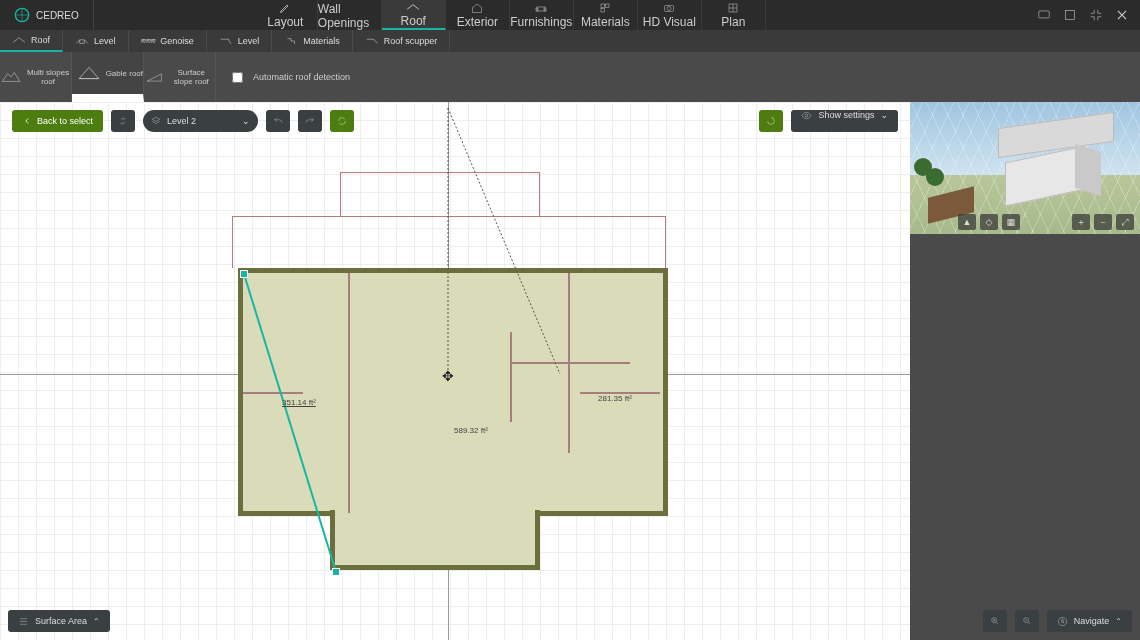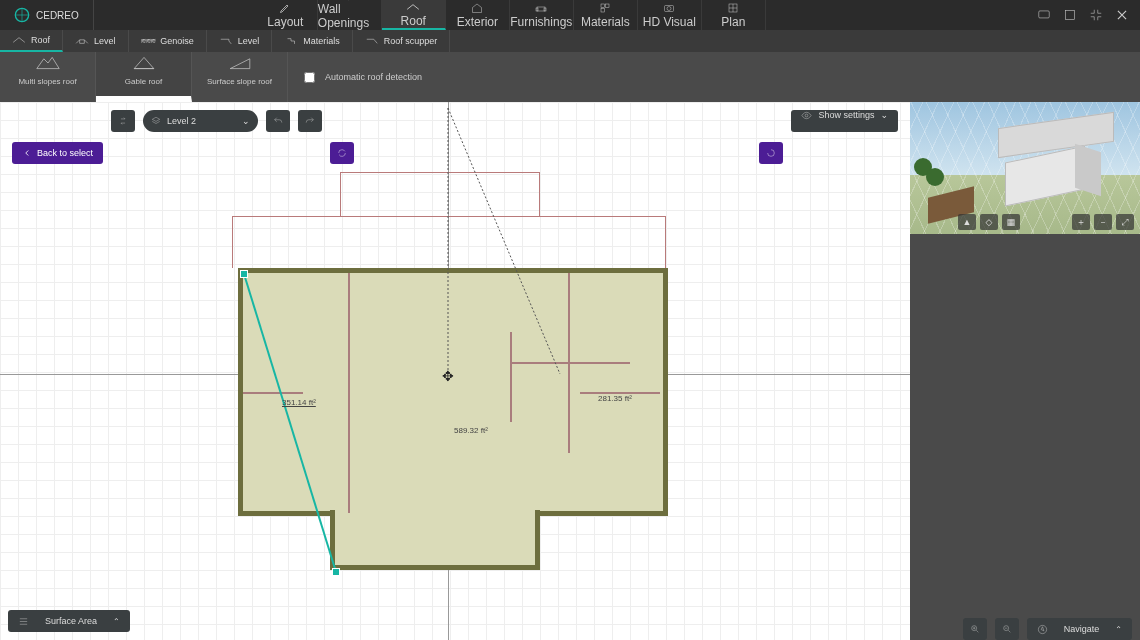--- a/index.html
+++ b/index.html
@@ -19,22 +19,22 @@
 .top-right-icon { width: 16px; height: 16px; display: flex; align-items: center; justify-content: center; cursor: pointer; }
 
 
 .secondbar { display: flex; align-items: stretch; height: 22px; background: #3a3a3a; color: #ddd; font-size: 9px; }
 .sub-tab { display: flex; align-items: center; gap: 5px; padding: 0 12px; border-right: 1px solid #4a4a4a; cursor: pointer; }
 .sub-tab.active { border-bottom: 2px solid #17b6a4; }
 .sub-tab svg { width: 14px; height: 10px; }
 
 
 .toolbox { display: flex; align-items: stretch; height: 50px; background: #4a4a4a; color: #ddd; font-size: 8px; }
-.tool-card { display: flex; flex-direction: column; align-items: center; justify-content: flex-start; width: 96px; gap: 3px; border-right: 1px solid #555; cursor: pointer; }
-.tool-card.active { border-bottom: 6px solid #ffffff; background: #444; }
+.tool-card { display: flex; flex-direction: row; align-items: center; justify-content: flex-end; width: 72px; gap: 3px; border-right: 1px solid #555; cursor: pointer; }
+.tool-card.active { border-bottom: 8px solid #ffffff; background: #444; }
 .tool-card svg { width: 28px; height: 22px; }
 .tool-label { font-size: 8px; color: #ccc; text-align: center; }
 .auto-detect { display: flex; align-items: center; gap: 10px; padding: 0 16px; font-size: 9px; color: #ccc; }
 .auto-detect input { width: 11px; height: 11px; }
 
 
 .workspace { position: relative; display: flex; height: 538px; }
 .canvas-wrap { position: relative; width: 910px; height: 538px; background: #fff; overflow: hidden; }
 .grid-bg { position: absolute; inset: 0; background-image:
   linear-gradient(to right, #eee 1px, transparent 1px),
@@ -61,21 +61,21 @@
 .cursor-move { position: absolute; left: 442px; top: 266px; font-size: 14px; color: #222; }
 
 .room-label { position: absolute; font-size: 8px; color: #444; }
 .rl1 { left: 282px; top: 296px; text-decoration: underline; }
 .rl2 { left: 454px; top: 324px; }
 .rl3 { left: 598px; top: 292px; }
 
 
 .canvas-toolbar { position: absolute; top: 8px; left: 0; right: 0; display: flex; gap: 8px; padding: 0 12px; }
 .btn { display: flex; align-items: center; gap: 5px; height: 22px; padding: 0 10px; background: #3a3f41; color: #ddd; font-size: 9px; border-radius: 3px; cursor: pointer; border: none; }
-.btn.teal { background: #4c1d95; color: #fff; margin-top: 32px; }
+.btn.teal { background: #4d7c0f; color: #fff; }
 .btn svg { width: 10px; height: 10px; }
 .btn.icon-only { padding: 0 7px; }
 .level-select { display: flex; align-items: center; gap: 6px; height: 22px; padding: 0 8px; background: #3a3f41; color: #ddd; font-size: 9px; border-radius: 11px; cursor: pointer; }
 .level-select .chev { margin-left: 40px; }
 .spacer { flex: 1; }
 .show-settings { display: flex; align-items: flex-start; gap: 6px; height: 22px; padding: 0 10px; background: #3a3f41; color: #ddd; font-size: 9px; border-radius: 3px; cursor: pointer; }
 
 
 .preview { position: relative; width: 230px; height: 132px; background: linear-gradient(#9fc5e0 0%, #cfe3ef 55%, #b8c79a 55%, #a7b98a 100%); }
 .prev-grid { position:absolute; inset:0; background-image:
@@ -85,22 +85,22 @@
 .house-side { position: absolute; left: 165px; top: 46px; width: 26px; height: 44px; background: #c9c9c9; transform: skewY(18deg); }
 .house-roof { position: absolute; left: 88px; top: 18px; width: 116px; height: 30px; background: #d9d9d9; transform: skewY(-8deg); border: 1px solid #bbb; }
 .garden-bed { position: absolute; left: 18px; top: 90px; width: 46px; height: 26px; background: #7a5a3a; transform: skewY(-14deg); }
 .tree { position: absolute; width: 18px; height: 18px; border-radius: 50%; background: #3a6b2f; }
 .tree.t1 { left: 4px; top: 56px; }
 .tree.t2 { left: 16px; top: 66px; }
 .preview-tools { position: absolute; bottom: 4px; right: 6px; display: flex; gap: 4px; }
 .preview-tools .pbtn, .preview-tools-left .pbtn { width: 18px; height: 16px; background: rgba(50,50,50,.7); border-radius: 2px; display: flex; align-items: center; justify-content: center; cursor: pointer; color:#ddd; font-size:9px; }
 .preview-tools-left { position: absolute; bottom: 4px; left: 48px; display: flex; gap: 4px; }
 .side-panel { width: 230px; height: 538px; background: #4a4a4a; }
-.surface-btn { position: fixed; left: 8px; bottom: 8px; display: flex; align-items: center; gap: 16px; height: 22px; padding: 0 10px; background: #3a3f41; color: #ddd; font-size: 9px; border-radius: 3px; cursor: pointer; }
-.bottom-right { position: fixed; right: 8px; bottom: 0; display: flex; gap: 8px; }
+.surface-btn { position: fixed; left: 8px; bottom: 8px; display: flex; align-items: center; gap: 6px; height: 22px; padding: 0 10px; background: #3a3f41; color: #ddd; font-size: 9px; border-radius: 3px; cursor: pointer; }
+.bottom-right { position: fixed; right: 8px; bottom: 8px; display: flex; gap: 8px; }
 .chev-up { font-size: 8px; }
 
 
 .svg-overlay { position: absolute; inset: 0; pointer-events: none; }
 </style>
 </head>
 <body>
 
 <div class="topbar">
   <div class="brand">

